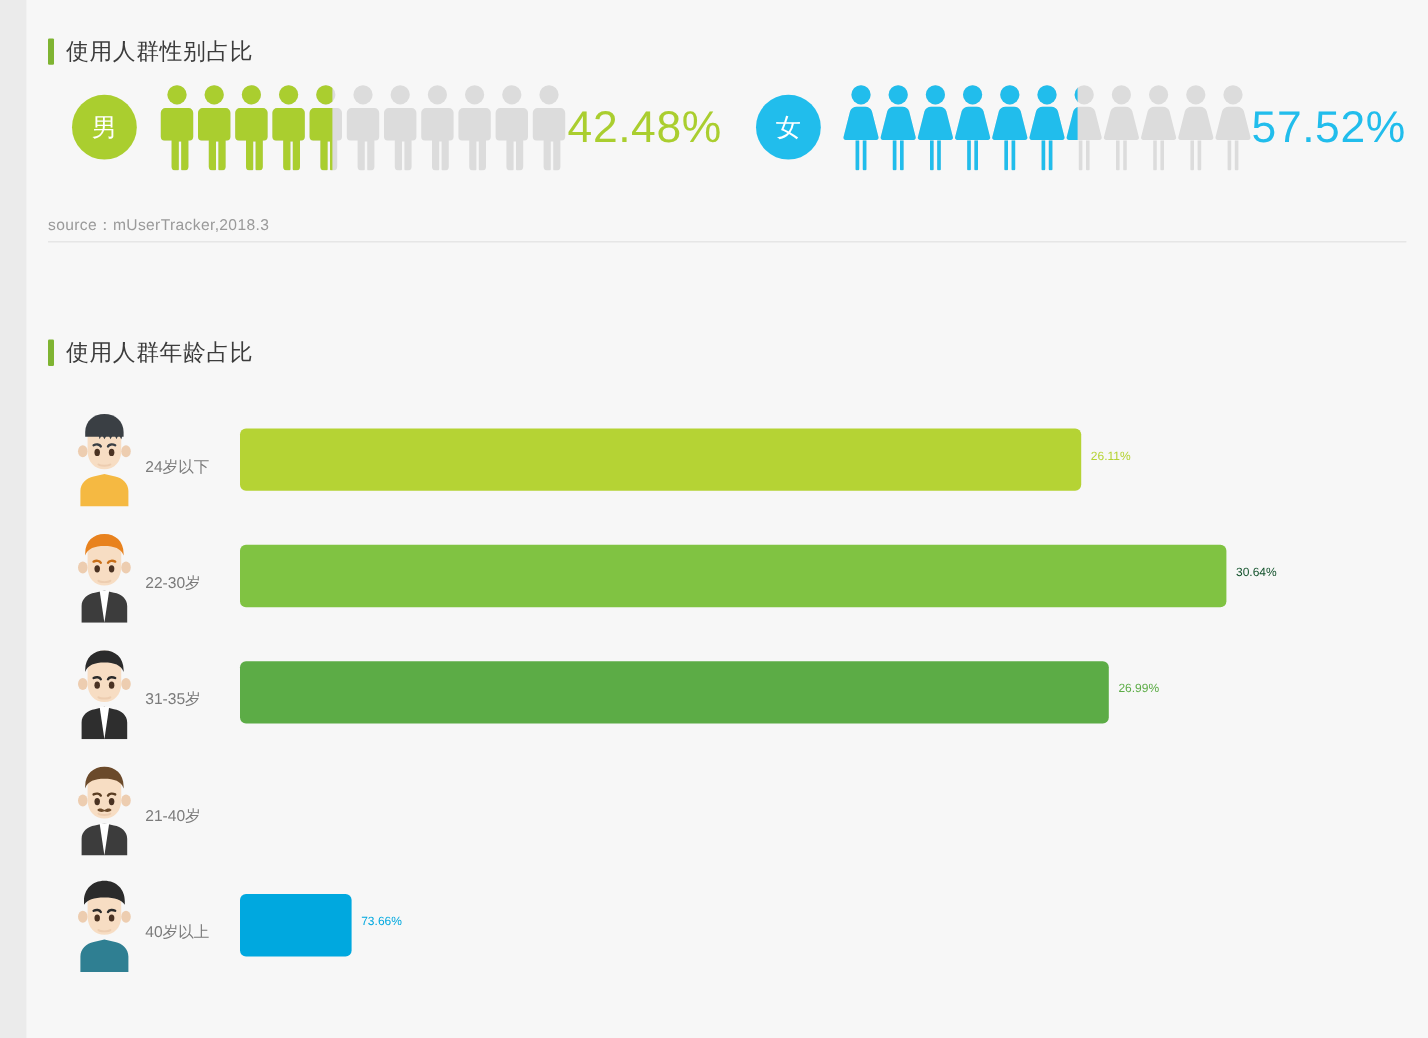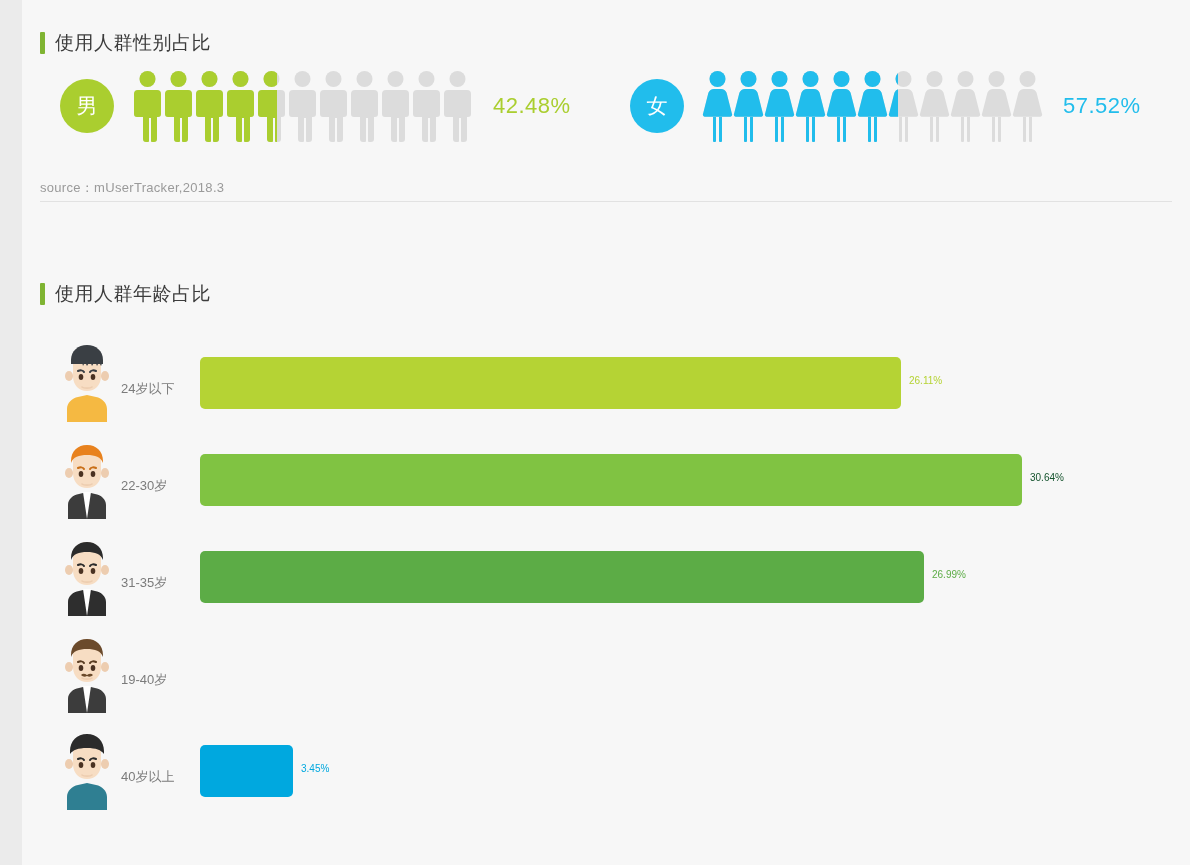--- a/index.html
+++ b/index.html
@@ -82,22 +82,22 @@
   .person .base path,
   .person .base circle,
   .person .base rect { fill: #dcdcdc; }
   .person .fill {
     position: absolute;
     left: 0;
     top: 0;
     overflow: hidden;
   }
   .pct-label {
-    margin-left: 20px;
-    font-size: 22px;
+    margin-left: 0;
+    font-size: 37px;
     letter-spacing: 0.5px;
   }
 
   
   .source-line {
     position: absolute;
     left: 18px;
     top: 179px;
     font-size: 13px;
     color: #9a9a9a;
@@ -540,37 +540,37 @@
             <path d="M11 24c0-10 7-16 16-16s16 6 16 16v2c-2-6-8-8-16-8s-14 2-16 8z" fill="#6b4a2b"></path>
             <path d="M18 31c2-1 5-1 6 1m12-1c-2-1-5-1-6 1" stroke="#5a3d22" stroke-width="2" fill="none" stroke-linecap="round"></path>
             <ellipse cx="21" cy="37" rx="2.3" ry="3" fill="#4a3222"></ellipse>
             <ellipse cx="33" cy="37" rx="2.3" ry="3" fill="#4a3222"></ellipse>
             <path d="M21 44c2-2 4-1 6 0 2-1 4-2 6 0-2 2-4 2-6 1-2 1-4 1-6-1z" fill="#6b4a2b"></path>
             <path d="M22 47c1.5 1.5 8.5 1.5 10 0" stroke="#edcdb0" stroke-width="1.6" fill="none" stroke-linecap="round"></path>
             <path d="M8 82V68c0-6 5-10 11-11l8-2 8 2c6 1 11 5 11 11v14z" fill="#3c3c3c"></path>
             <path d="M23 55h8l-4 27z" fill="#ffffff"></path>
           </svg>
         </div>
-        <div class="age-label">19-40岁</div>
+        <div class="age-label">21-40岁</div>
       </div>
       <div class="age-row">
         <div class="avatar">
           <svg width="54" height="82" viewBox="0 0 54 82">
             <ellipse cx="9" cy="36" rx="4" ry="5" fill="#edcdb0"></ellipse>
             <ellipse cx="45" cy="36" rx="4" ry="5" fill="#edcdb0"></ellipse>
             <path d="M13 22c0-8 6-14 14-14s14 6 14 14v14c0 9-6 15-14 15s-14-6-14-15z" fill="#f7ddc3"></path>
             <path d="M10 23c0-10 7-17 17-17s17 7 17 17v3c-3-4-8-6-17-6s-14 2-17 6z" fill="#2b2b2b"></path>
             <path d="M18 31c2-1 5-1 6 1m12-1c-2-1-5-1-6 1" stroke="#2b2b2b" stroke-width="2" fill="none" stroke-linecap="round"></path>
             <ellipse cx="21" cy="37" rx="2.3" ry="3" fill="#4a3222"></ellipse>
             <ellipse cx="33" cy="37" rx="2.3" ry="3" fill="#4a3222"></ellipse>
             <path d="M22 47c1.5 1.5 8.5 1.5 10 0" stroke="#edcdb0" stroke-width="1.6" fill="none" stroke-linecap="round"></path>
             <path d="M7 82V69c0-6 5-11 11-12l9-2 9 2c6 1 11 6 11 12v13z" fill="#2f7f92"></path>
           </svg>
         </div>
         <div class="age-label">40岁以上</div>
         <div class="bar-track">
           <div class="bar" style="width: 93px; background: rgb(0, 168, 223);"></div>
-          <div class="bar-value" style="left: 101px; color: rgb(0, 168, 223);">3.45%</div>
+          <div class="bar-value" style="left: 101px; color: rgb(0, 168, 223);">73.66%</div>
         </div>
       </div>
     </div>
 
 </div>
 
 </body></html>

